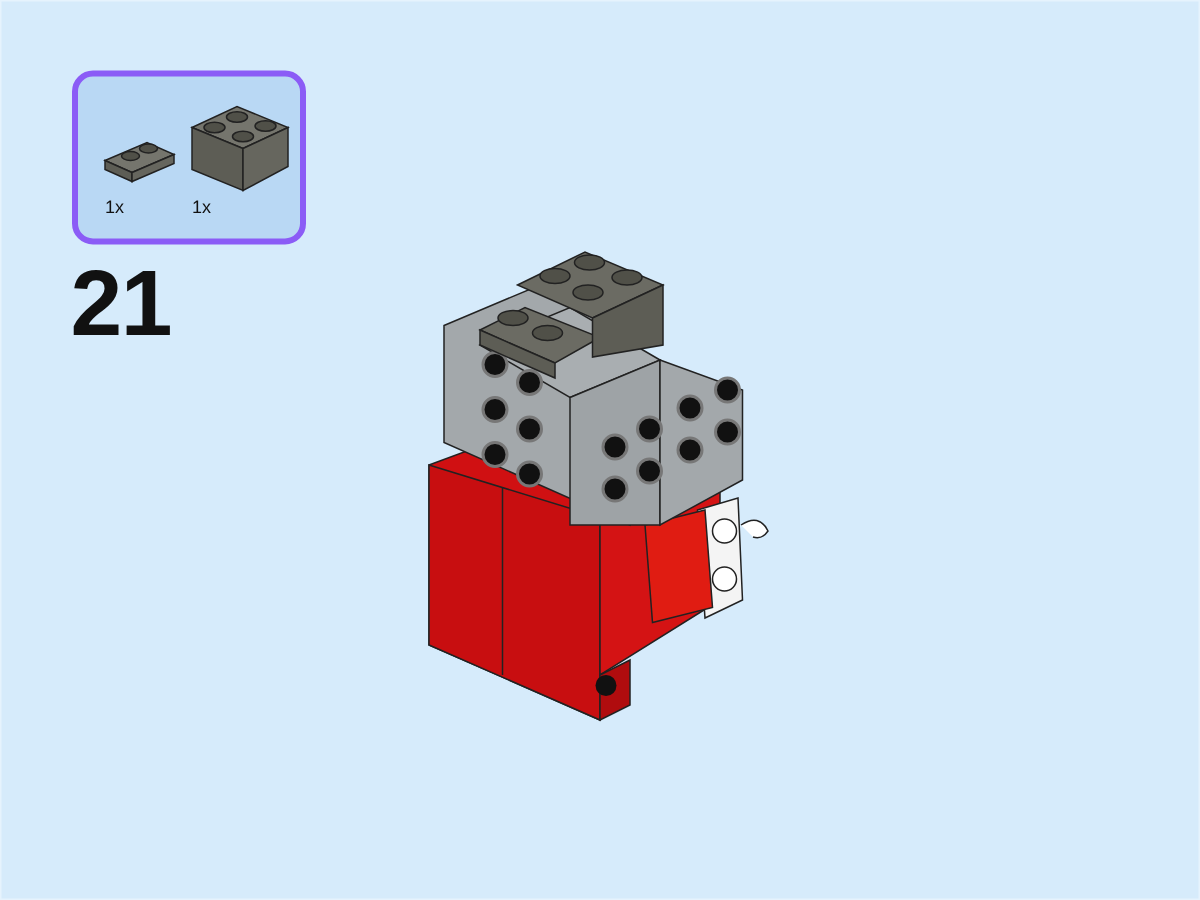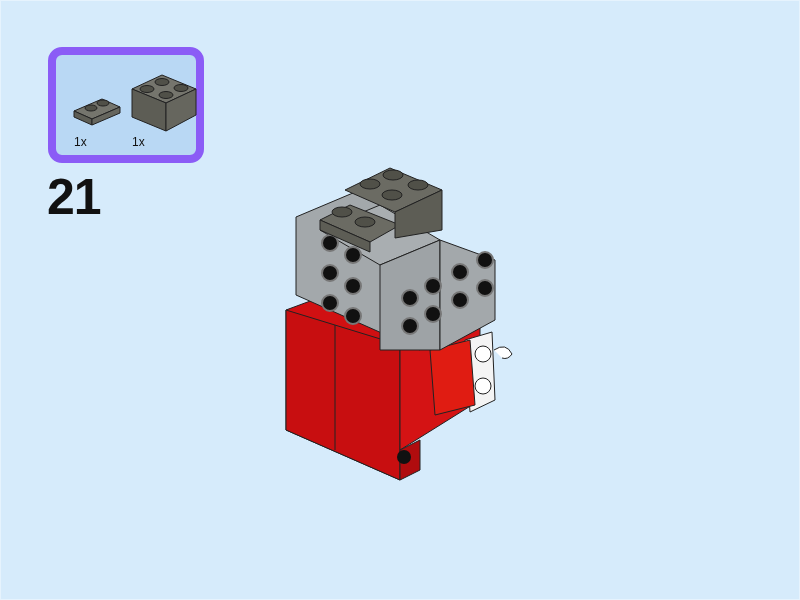--- a/index.html
+++ b/index.html
@@ -1,21 +1,21 @@
 <!DOCTYPE html>
 <html><head>
 <meta charset="utf-8">
 <style>
   html, body { margin:0; padding:0; }
   body { width:800px; height:600px; background:#d6ebfb; position:relative; overflow:hidden; font-family:"Liberation Sans", sans-serif; }
   .frame { position:absolute; left:0; top:0; width:798px; height:598px; border:1px solid #e6f3fd; }
-  .parts-box { position:absolute; left:48px; top:47px; width:156px; height:116px; background:#b9d8f4; border:8px solid #8b5cf6; border-radius:14px; box-sizing:border-box; }
+  .parts-box { position:absolute; left:48px; top:47px; width:156px; height:116px; background:#b9d8f4; border:4px solid #8b5cf6; border-radius:14px; box-sizing:border-box; }
   .part { position:absolute; }
   .qty { position:absolute; font-size:12px; color:#111; }
-  .step-number { position:absolute; left:47px; top:172px; font-size:50px; font-weight:bold; color:#111; letter-spacing:-1px; line-height:1; }
+  .step-number { position:absolute; left:47px; top:172px; font-size:62px; font-weight:bold; color:#111; letter-spacing:-1px; line-height:1; }
   .model { position:absolute; left:280px; top:150px; width:250px; height:340px; }
 </style>
 </head>
 <body>
 
 <div class="frame"></div>
 
 <div class="parts-box">
   <svg class="part" style="left:16px;top:38px" width="52" height="36" viewBox="0 0 52 36">
     <polygon points="2,18 30,6 48,14 20,26" fill="#75756d" stroke="#222" stroke-width="1"></polygon>

